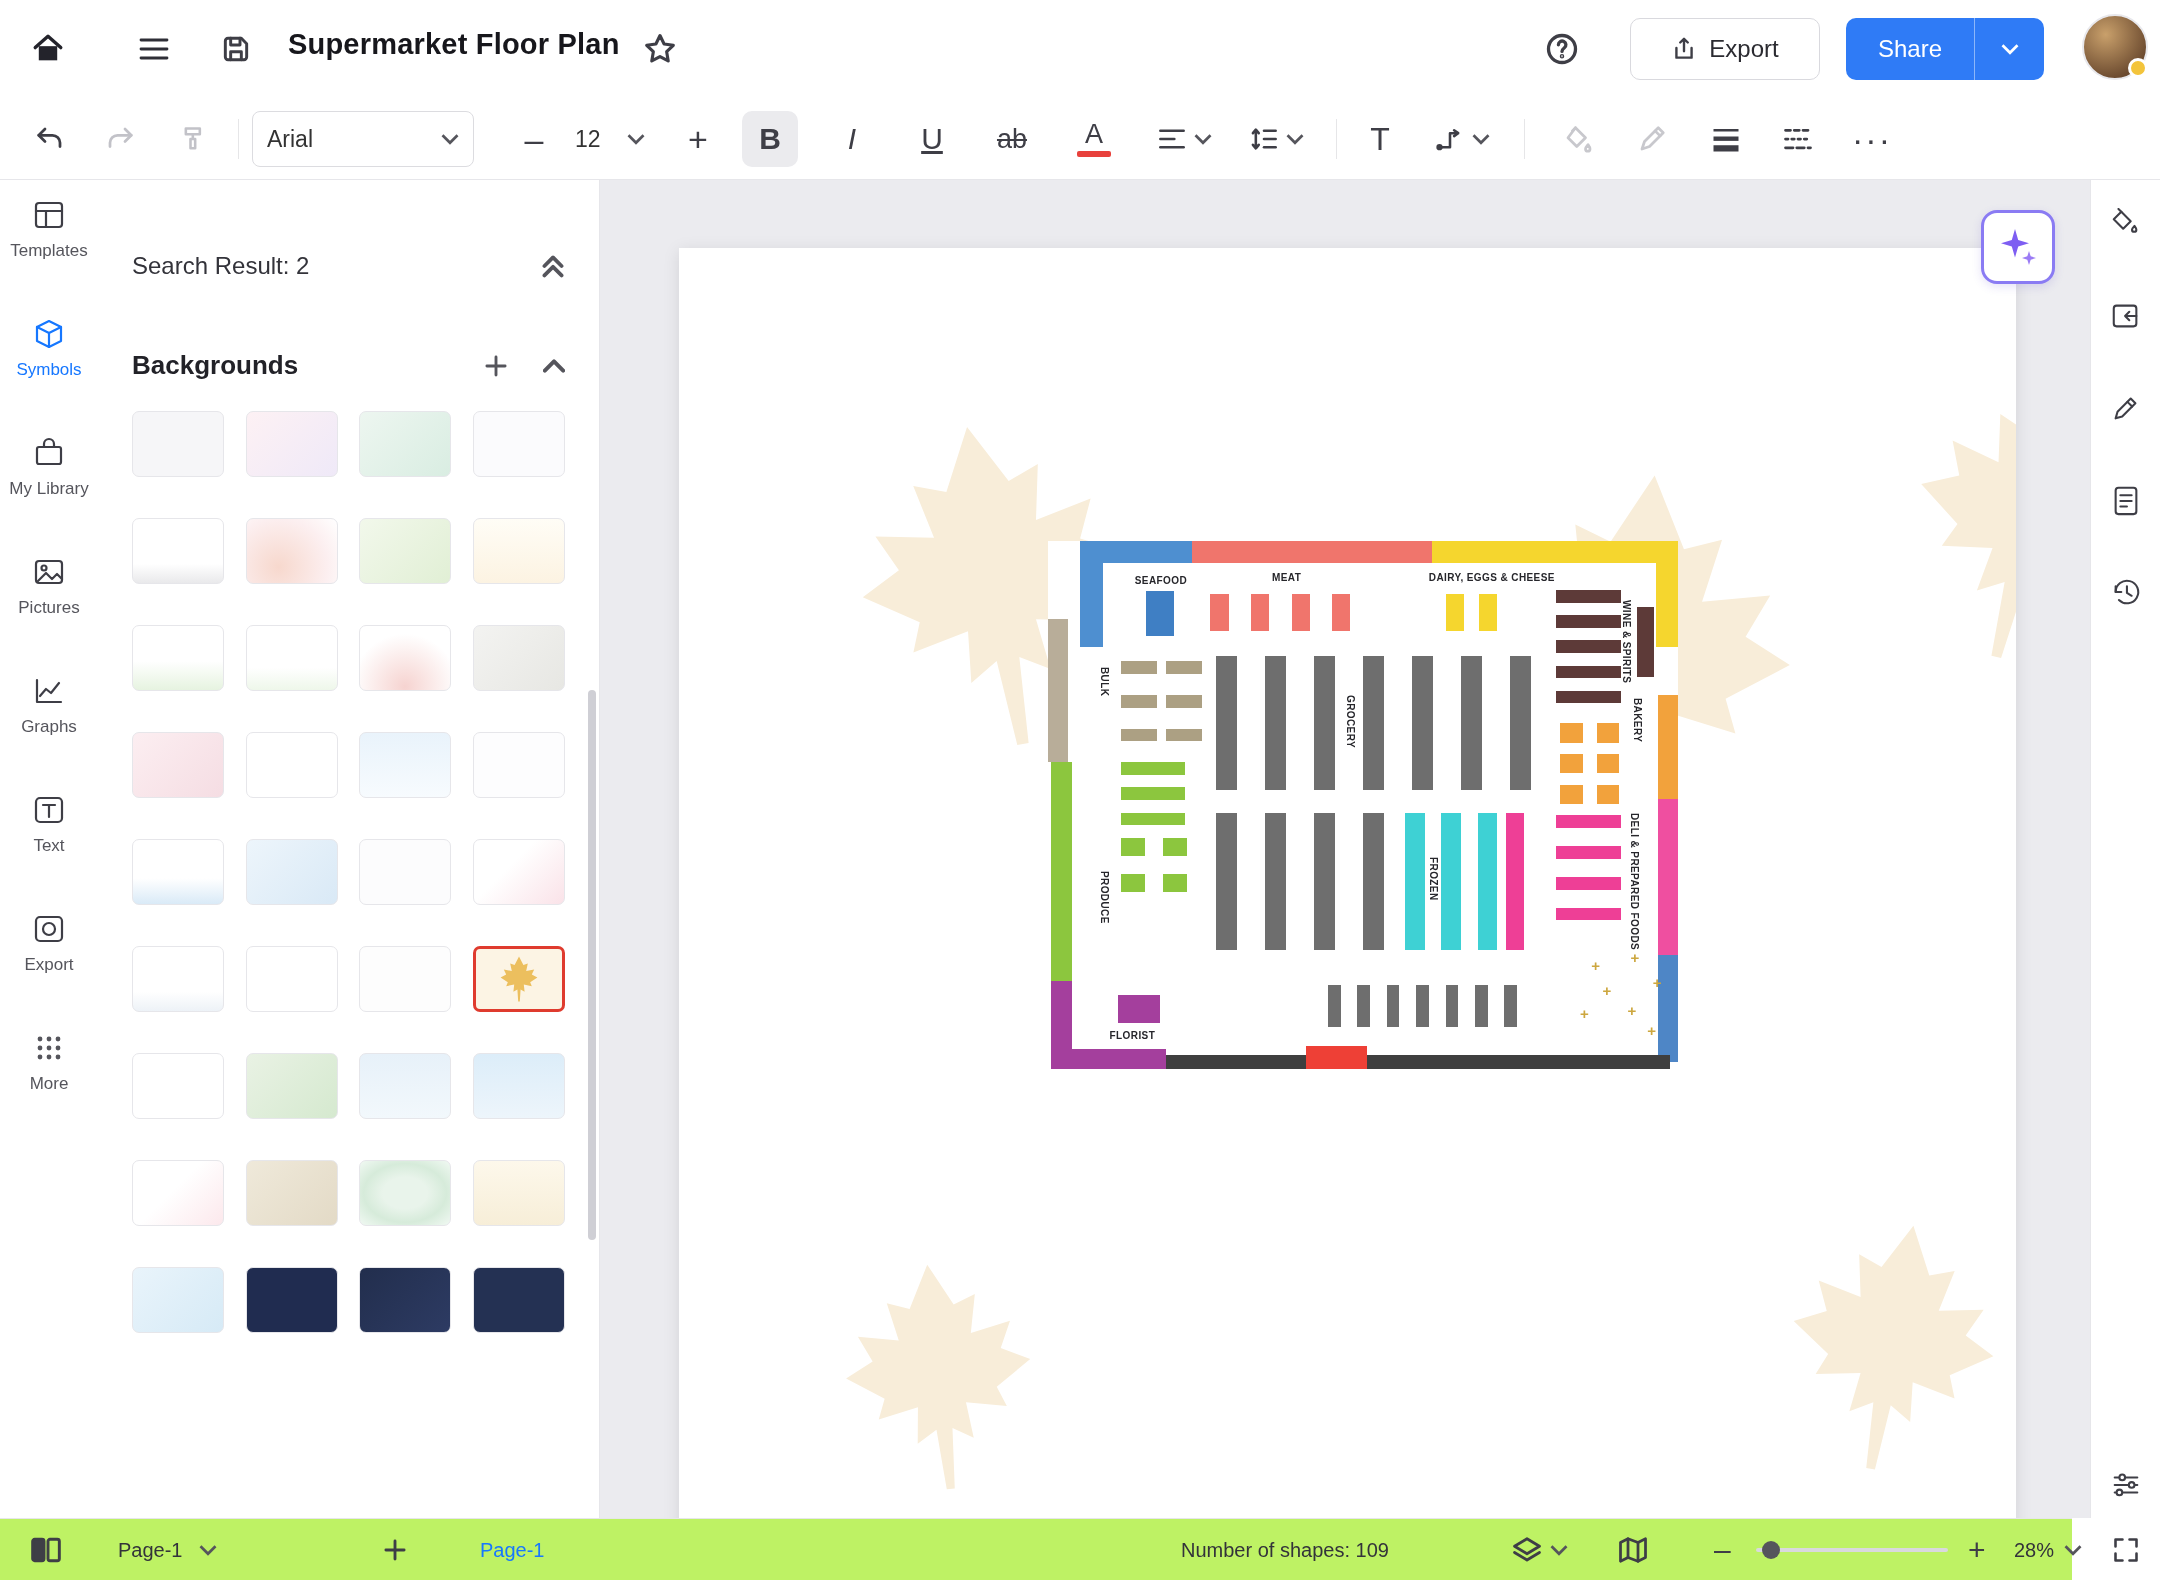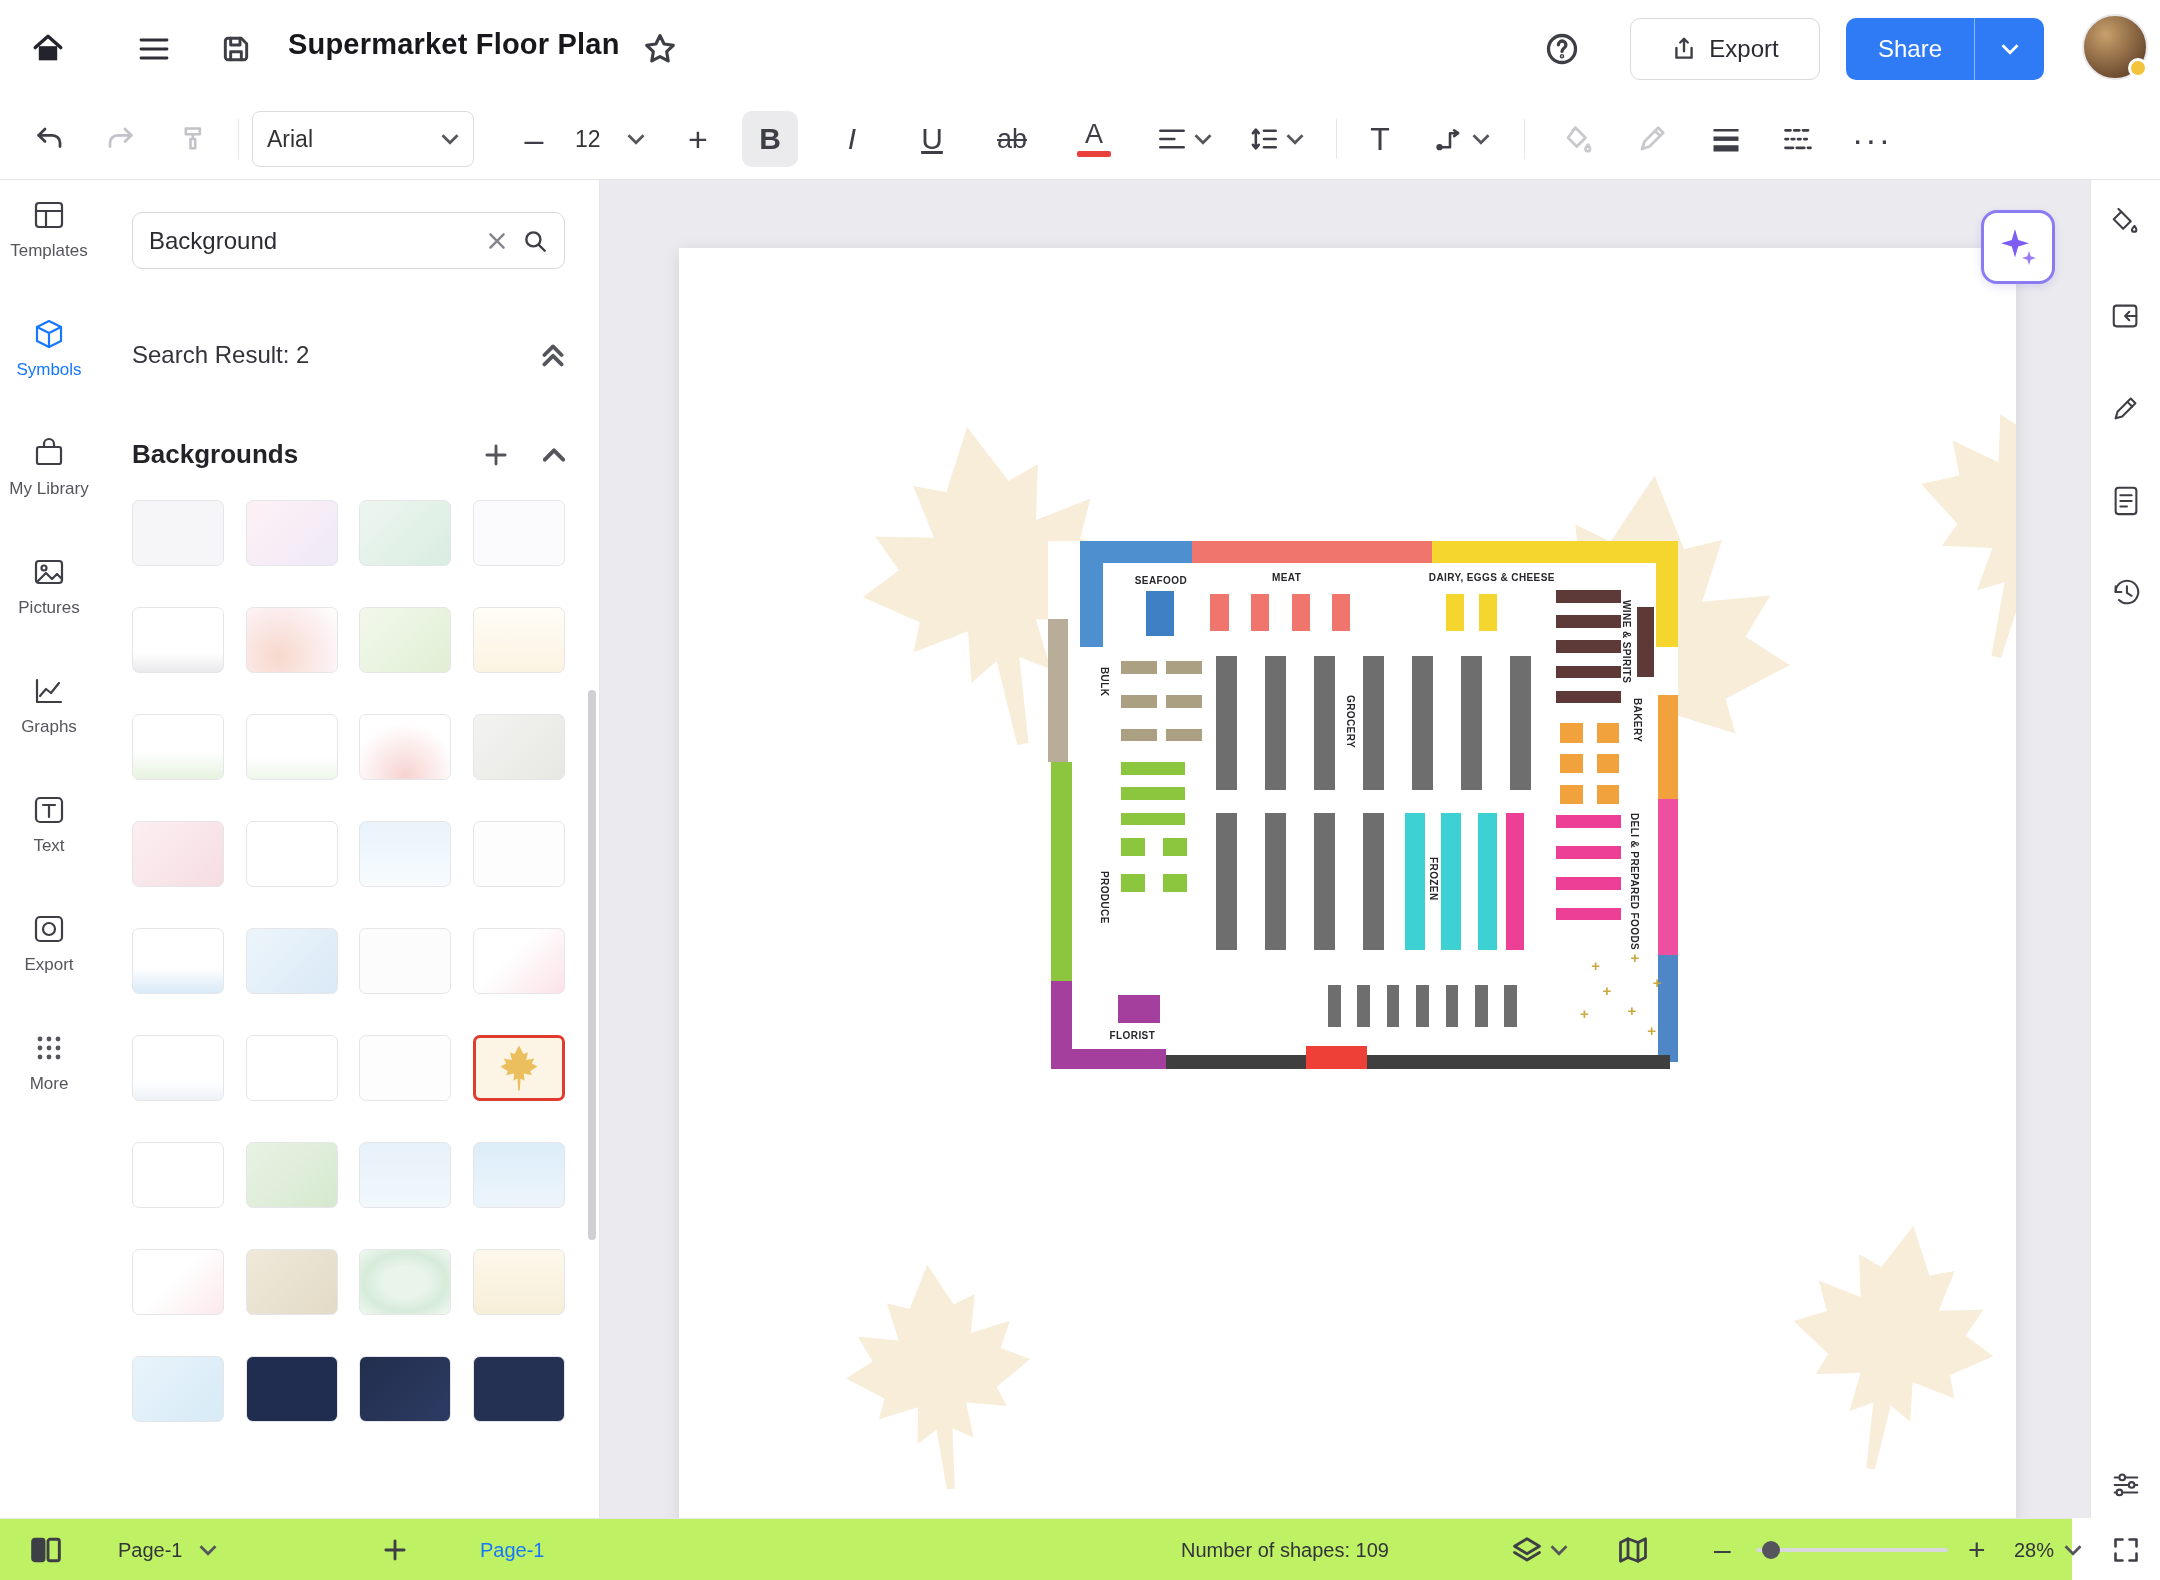--- a/index.html
+++ b/index.html
@@ -332,34 +332,20 @@
           <circle cx="17" cy="26" r="2.4"></circle>
           <circle cx="26" cy="26" r="2.4"></circle>
         </g>
       </svg>
       <span class="lbl">More</span>
     </div>
   </aside>
 
 <section id="panel">
 
-  <div id="searchbox">
-    <input value="Background" style="">
-    <button>
-      <svg width="22" height="22" viewBox="0 0 20 20" class="stroke-ic" style="stroke:#84848c">
-          <path d="M4 4l12 12M16 4 4 16"></path>
-        </svg>
-    </button>
-    <button>
-      <svg width="26" height="26" viewBox="0 0 24 24" class="stroke-ic">
-          <circle cx="10.5" cy="10.5" r="6.5"></circle>
-          <path d="M15.5 15.5 21 21"></path>
-        </svg>
-    </button>
-  </div>
 
   <div class="result-row">
     <span>Search Result: 2</span>
     <button>
       <svg width="24" height="24" viewBox="0 0 14 14" class="stroke-ic" style="stroke:#55555c">
           <path d="M2 7l5-5 5 5M2 12.5l5-5 5 5"></path>
         </svg>
     </button>
   </div>
 

